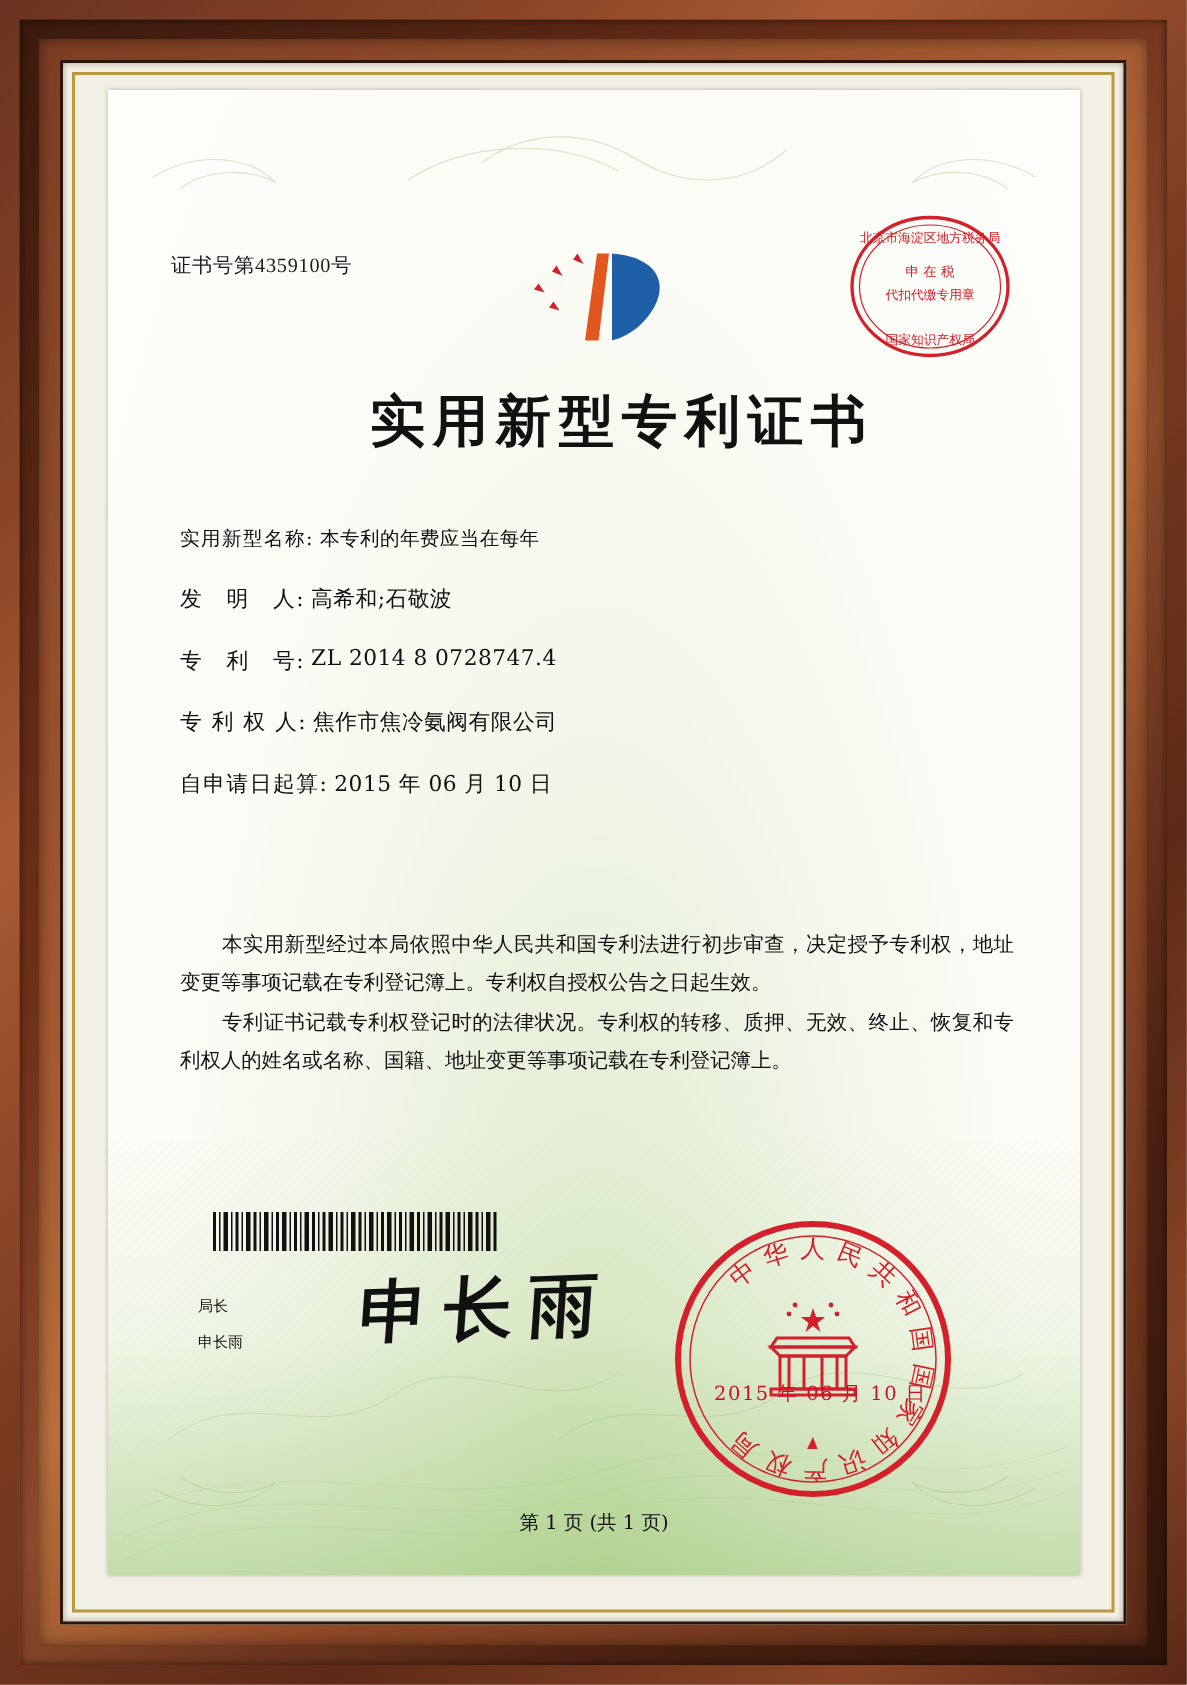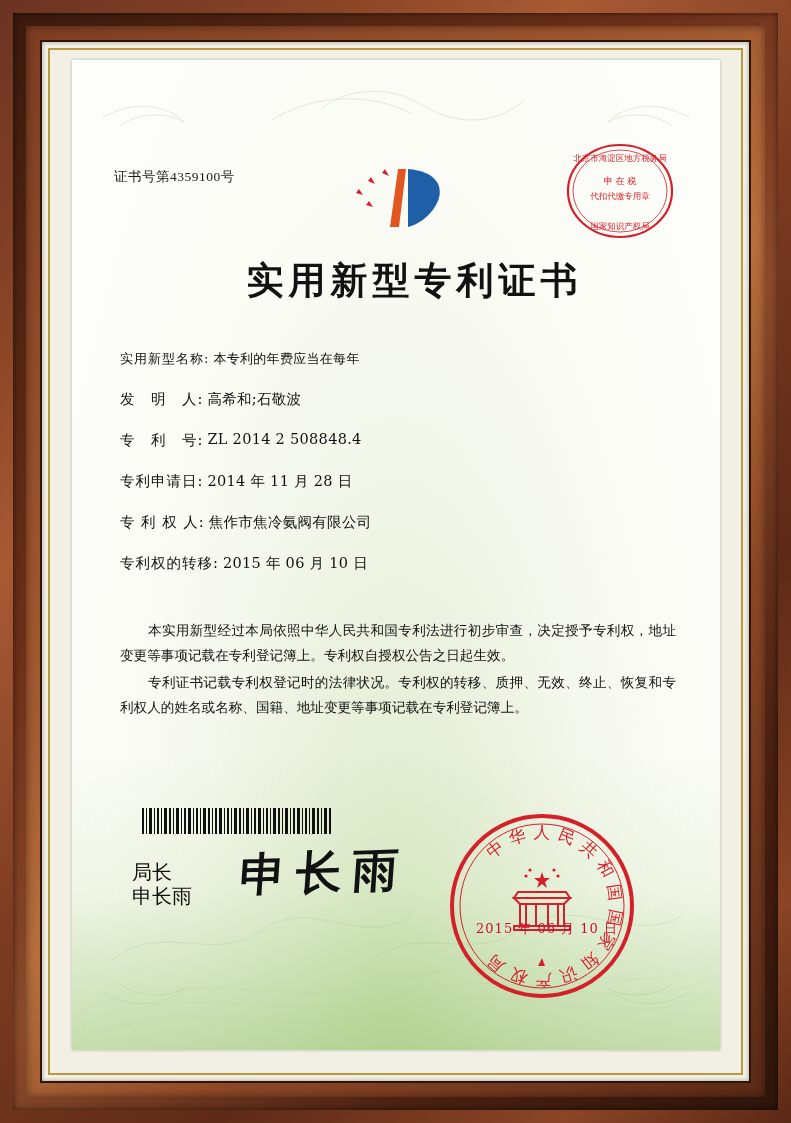--- a/index.html
+++ b/index.html
@@ -101,21 +101,21 @@
     font-family:"DejaVu Serif", serif;
   }
   .body-text p{margin:0 0 2px 0;text-indent:28px;}
   
   .barcode{
     position:absolute;left:70px;top:748px;width:190px;height:26px;
   }
   
   .sig-label{
     position:absolute;left:60px;top:800px;
-    font-size:20px;line-height:24px;color:#111;
+    font-size:10px;line-height:24px;color:#111;
     font-family:"DejaVu Serif", serif;
   }
   .signature{
     position:absolute;left:168px;top:782px;
     font-size:46px;color:#111;
     font-family:"DejaVu Serif", serif;
     letter-spacing:10px;
     transform:skewX(-6deg) rotate(-2deg);
     font-weight:bold;
   }
@@ -200,32 +200,28 @@
       <div class="row small">
         <span class="lab">实用新型名称:</span>
         <span class="val">本专利的年费应当在每年</span>
       </div>
       <div class="row">
         <span class="lab">发　明　人:</span>
         <span class="val">高希和;石敬波</span>
       </div>
       <div class="row">
         <span class="lab">专　利　号:</span>
-        <span class="val">ZL 2014 2 508848.4</span>
-      </div>
-      <div class="row">
-        <span class="lab">专利申请日:</span>
-        <span class="val">2014 年 11 月 28 日</span>
+        <span class="val">ZL 2014 8 0728747.4</span>
       </div>
       <div class="row">
         <span class="lab">专 利 权 人:</span>
         <span class="val">焦作市焦冷氨阀有限公司</span>
       </div>
       <div class="row">
-        <span class="lab">专利权的转移:</span>
+        <span class="lab">自申请日起算:</span>
         <span class="val">2015 年 06 月 10 日</span>
       </div>
     </div>
 
     <div class="body-text">
       <p>本实用新型经过本局依照中华人民共和国专利法进行初步审查，决定授予专利权，地址变更等事项记载在专利登记簿上。专利权自授权公告之日起生效。</p>
       <p>专利证书记载专利权登记时的法律状况。专利权的转移、质押、无效、终止、恢复和专利权人的姓名或名称、国籍、地址变更等事项记载在专利登记簿上。</p>
     </div>
 
     <svg class="barcode" viewBox="0 0 190 26">
@@ -309,14 +305,15 @@
         <polygon points="98,64 100,70 106,70 101,74 103,80 98,76 93,80 95,74 90,70 96,70"></polygon>
         <circle cx="86" cy="62" r="1.6"></circle>
           <circle cx="82" cy="68" r="1.6"></circle>
         <circle cx="110" cy="62" r="1.6"></circle>
           <circle cx="114" cy="68" r="1.6"></circle>
       </g>
       <polygon points="98,150 101,158 94,158" fill="#d4202a"></polygon>
     </svg>
     <div class="seal-date">2015 年 06 月 10 日</div>
 
+    <div class="page-no">第 1 页 (共 1 页)</div>
   </div>
 </div>
 
 </body></html>

